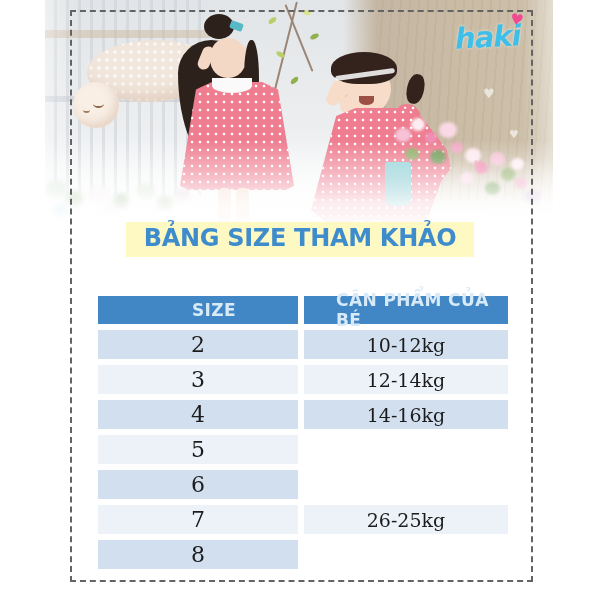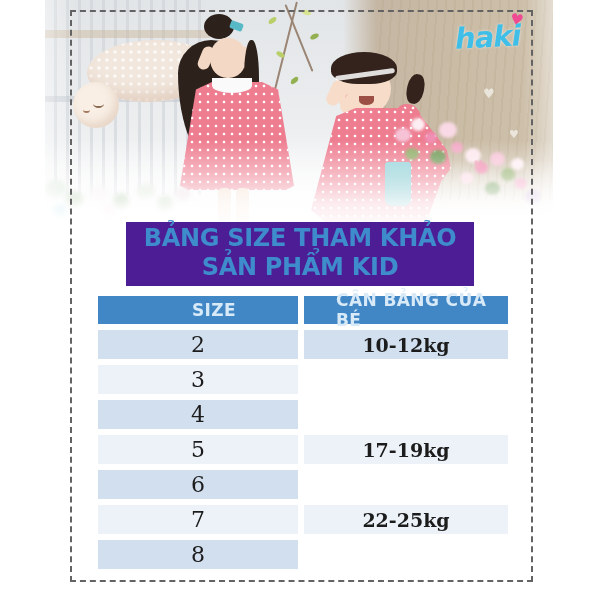--- a/index.html
+++ b/index.html
@@ -55,32 +55,32 @@
 
   
   .logo{left:455px;top:20px;z-index:6;transform:rotate(-3deg);
         font-family:"DejaVu Sans",sans-serif;font-style:italic;font-weight:bold;
         font-size:29px;color:#3fbfe8;letter-spacing:-1px;text-shadow:0 0 3px rgba(255,255,255,.7);}
   .logo .heart{position:absolute;right:-3px;top:-8px;font-size:15px;color:#f04a93;font-style:normal;
         transform:rotate(14deg);text-shadow:none;}
 
   
   .title-wrap{left:0;top:222px;width:600px;text-align:center;z-index:4;}
-  .title-box{display:inline-block;background:#4c1d95;padding:2px 18px 4px;text-align:center;}
+  .title-box{display:inline-block;background:#fef9c3;padding:2px 18px 4px;text-align:center;}
   .title-line{font-weight:bold;font-size:24px;line-height:29px;color:#3e8ccb;letter-spacing:-.3px;}
 
   
   .size-table{left:98px;top:296px;width:410px;display:flex;flex-direction:column;gap:6px;z-index:4;}
   .tr{display:grid;grid-template-columns:200px 204px;gap:6px;}
   .th{height:28px;background:#4187c6;color:#d8eaf8;font-weight:bold;font-size:17px;letter-spacing:.4px;
       display:flex;align-items:center;justify-content:center;font-family:"DejaVu Sans",sans-serif;padding-left:32px;}
   .td{height:29px;display:flex;align-items:center;justify-content:center;
       font-family:"DejaVu Serif",serif;color:#1c1c1c;}
   .td.size{font-size:22px;}
-  .td.weight{font-size:19px;font-weight:bold;}
+  .td.weight{font-size:19px;}
   .tr.alt .td{background:#d2dfef;}
   .tr.lite .td{background:#edf2f8;}
 </style>
 </head>
 <body>
 
 <div class="page">
 
   <div class="photo">
     <div class="abs curtain"></div>
@@ -178,48 +178,48 @@
   <div class="abs stitch"></div>
 
   <div class="abs logo">
     <span>haki</span>
     <span class="heart">♥</span>
   </div>
 
   <div class="abs title-wrap">
     <div class="title-box">
       <div class="title-line">BẢNG SIZE THAM KHẢO</div>
-      <div class="title-line">SẢN PHẨM KID</div>
     </div>
   </div>
 
   <div class="abs size-table">
     <div class="tr">
       <div class="th">SIZE</div>
-      <div class="th">CÂN BẢNG CỦA BÉ</div>
+      <div class="th">CÂN PHẨM CỦA BÉ</div>
     </div>
     <div class="tr alt">
       <div class="td size">2</div>
       <div class="td weight">10-12kg</div>
     </div>
     <div class="tr lite">
       <div class="td size">3</div>
+      <div class="td weight">12-14kg</div>
     </div>
     <div class="tr alt">
       <div class="td size">4</div>
+      <div class="td weight">14-16kg</div>
     </div>
     <div class="tr lite">
       <div class="td size">5</div>
-      <div class="td weight">17-19kg</div>
     </div>
     <div class="tr alt">
       <div class="td size">6</div>
     </div>
     <div class="tr lite">
       <div class="td size">7</div>
-      <div class="td weight">22-25kg</div>
+      <div class="td weight">26-25kg</div>
     </div>
     <div class="tr alt">
       <div class="td size">8</div>
     </div>
   </div>
 
 </div>
 
 </body></html>

